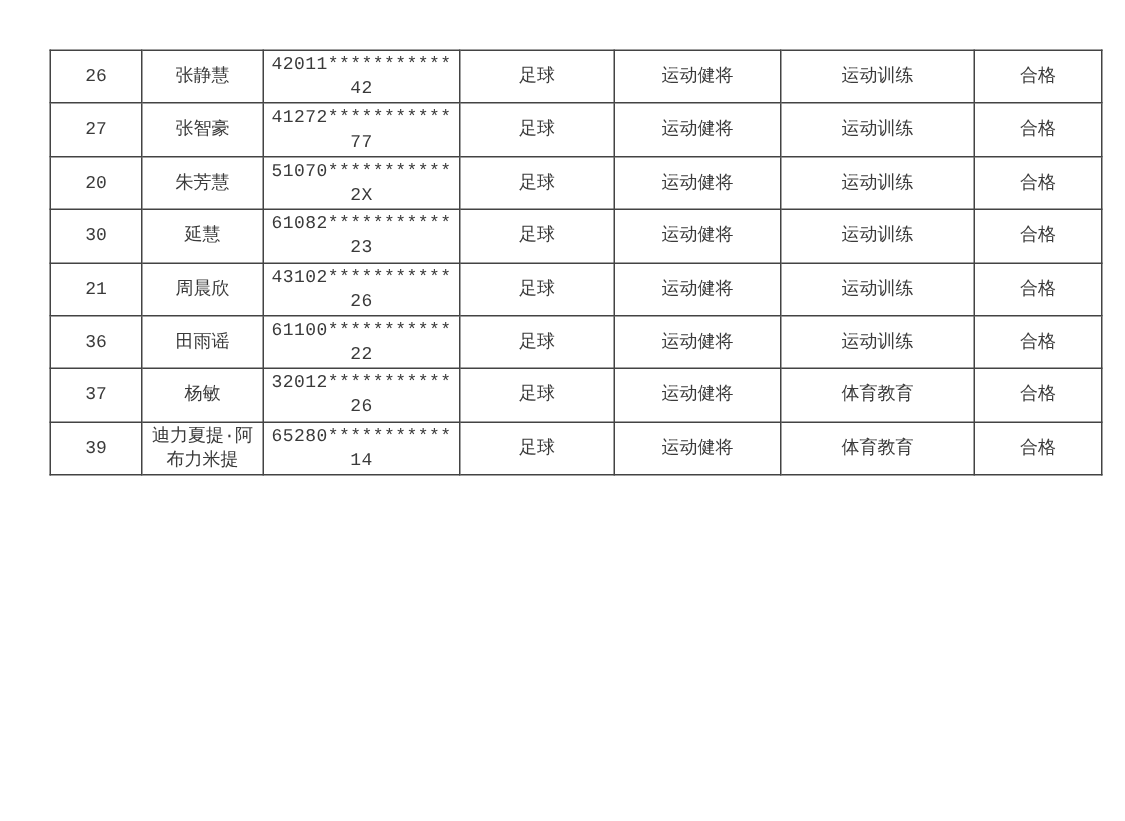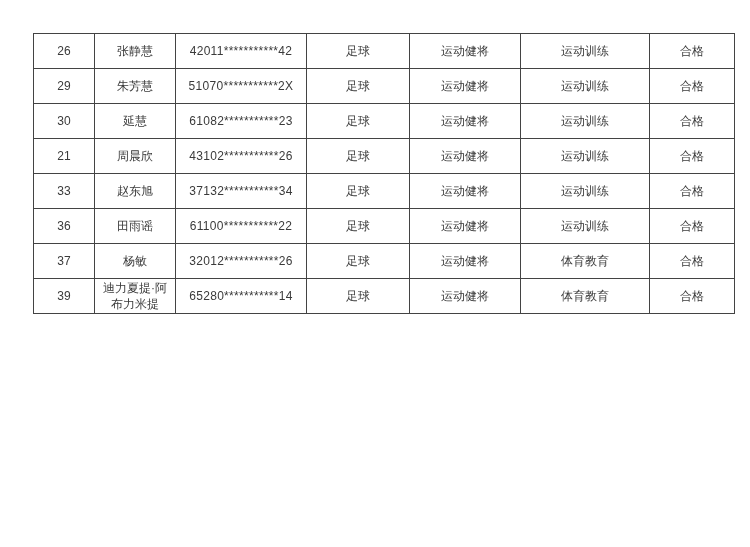--- a/index.html
+++ b/index.html
@@ -6,21 +6,21 @@
     margin: 0;
     padding: 0;
     background: #ffffff;
   }
   .page {
     position: relative;
     width: 750px;
     height: 486px;
     background: #ffffff;
     overflow: hidden;
-    font-family: Liberation Sans, sans-serif;
+    font-family: Liberation Mono, monospace;
   }
   table.roster {
     position: absolute;
     left: 33px;
     top: 33px;
     width: 664px;
     border-collapse: collapse;
     table-layout: fixed;
   }
   table.roster td {
@@ -52,50 +52,50 @@
         <tr>
           <td class="col-no">26</td>
           <td class="col-name">张静慧</td>
           <td class="col-id">42011***********42</td>
           <td class="col-sport">足球</td>
           <td class="col-grade">运动健将</td>
           <td class="col-major">运动训练</td>
           <td class="col-result">合格</td>
         </tr>
         <tr>
-          <td class="col-no">29</td>
+          <td class="col-no">27</td>
+          <td class="col-name">张智豪</td>
+          <td class="col-id">41272***********77</td>
+          <td class="col-sport">足球</td>
+          <td class="col-grade">运动健将</td>
+          <td class="col-major">运动训练</td>
+          <td class="col-result">合格</td>
+        </tr>
+        <tr>
+          <td class="col-no">20</td>
           <td class="col-name">朱芳慧</td>
           <td class="col-id">51070***********2X</td>
           <td class="col-sport">足球</td>
           <td class="col-grade">运动健将</td>
           <td class="col-major">运动训练</td>
           <td class="col-result">合格</td>
         </tr>
         <tr>
           <td class="col-no">30</td>
           <td class="col-name">延慧</td>
           <td class="col-id">61082***********23</td>
           <td class="col-sport">足球</td>
           <td class="col-grade">运动健将</td>
           <td class="col-major">运动训练</td>
           <td class="col-result">合格</td>
         </tr>
         <tr>
           <td class="col-no">21</td>
           <td class="col-name">周晨欣</td>
           <td class="col-id">43102***********26</td>
-          <td class="col-sport">足球</td>
-          <td class="col-grade">运动健将</td>
-          <td class="col-major">运动训练</td>
-          <td class="col-result">合格</td>
-        </tr>
-        <tr>
-          <td class="col-no">33</td>
-          <td class="col-name">赵东旭</td>
-          <td class="col-id">37132***********34</td>
           <td class="col-sport">足球</td>
           <td class="col-grade">运动健将</td>
           <td class="col-major">运动训练</td>
           <td class="col-result">合格</td>
         </tr>
         <tr>
           <td class="col-no">36</td>
           <td class="col-name">田雨谣</td>
           <td class="col-id">61100***********22</td>
           <td class="col-sport">足球</td>

